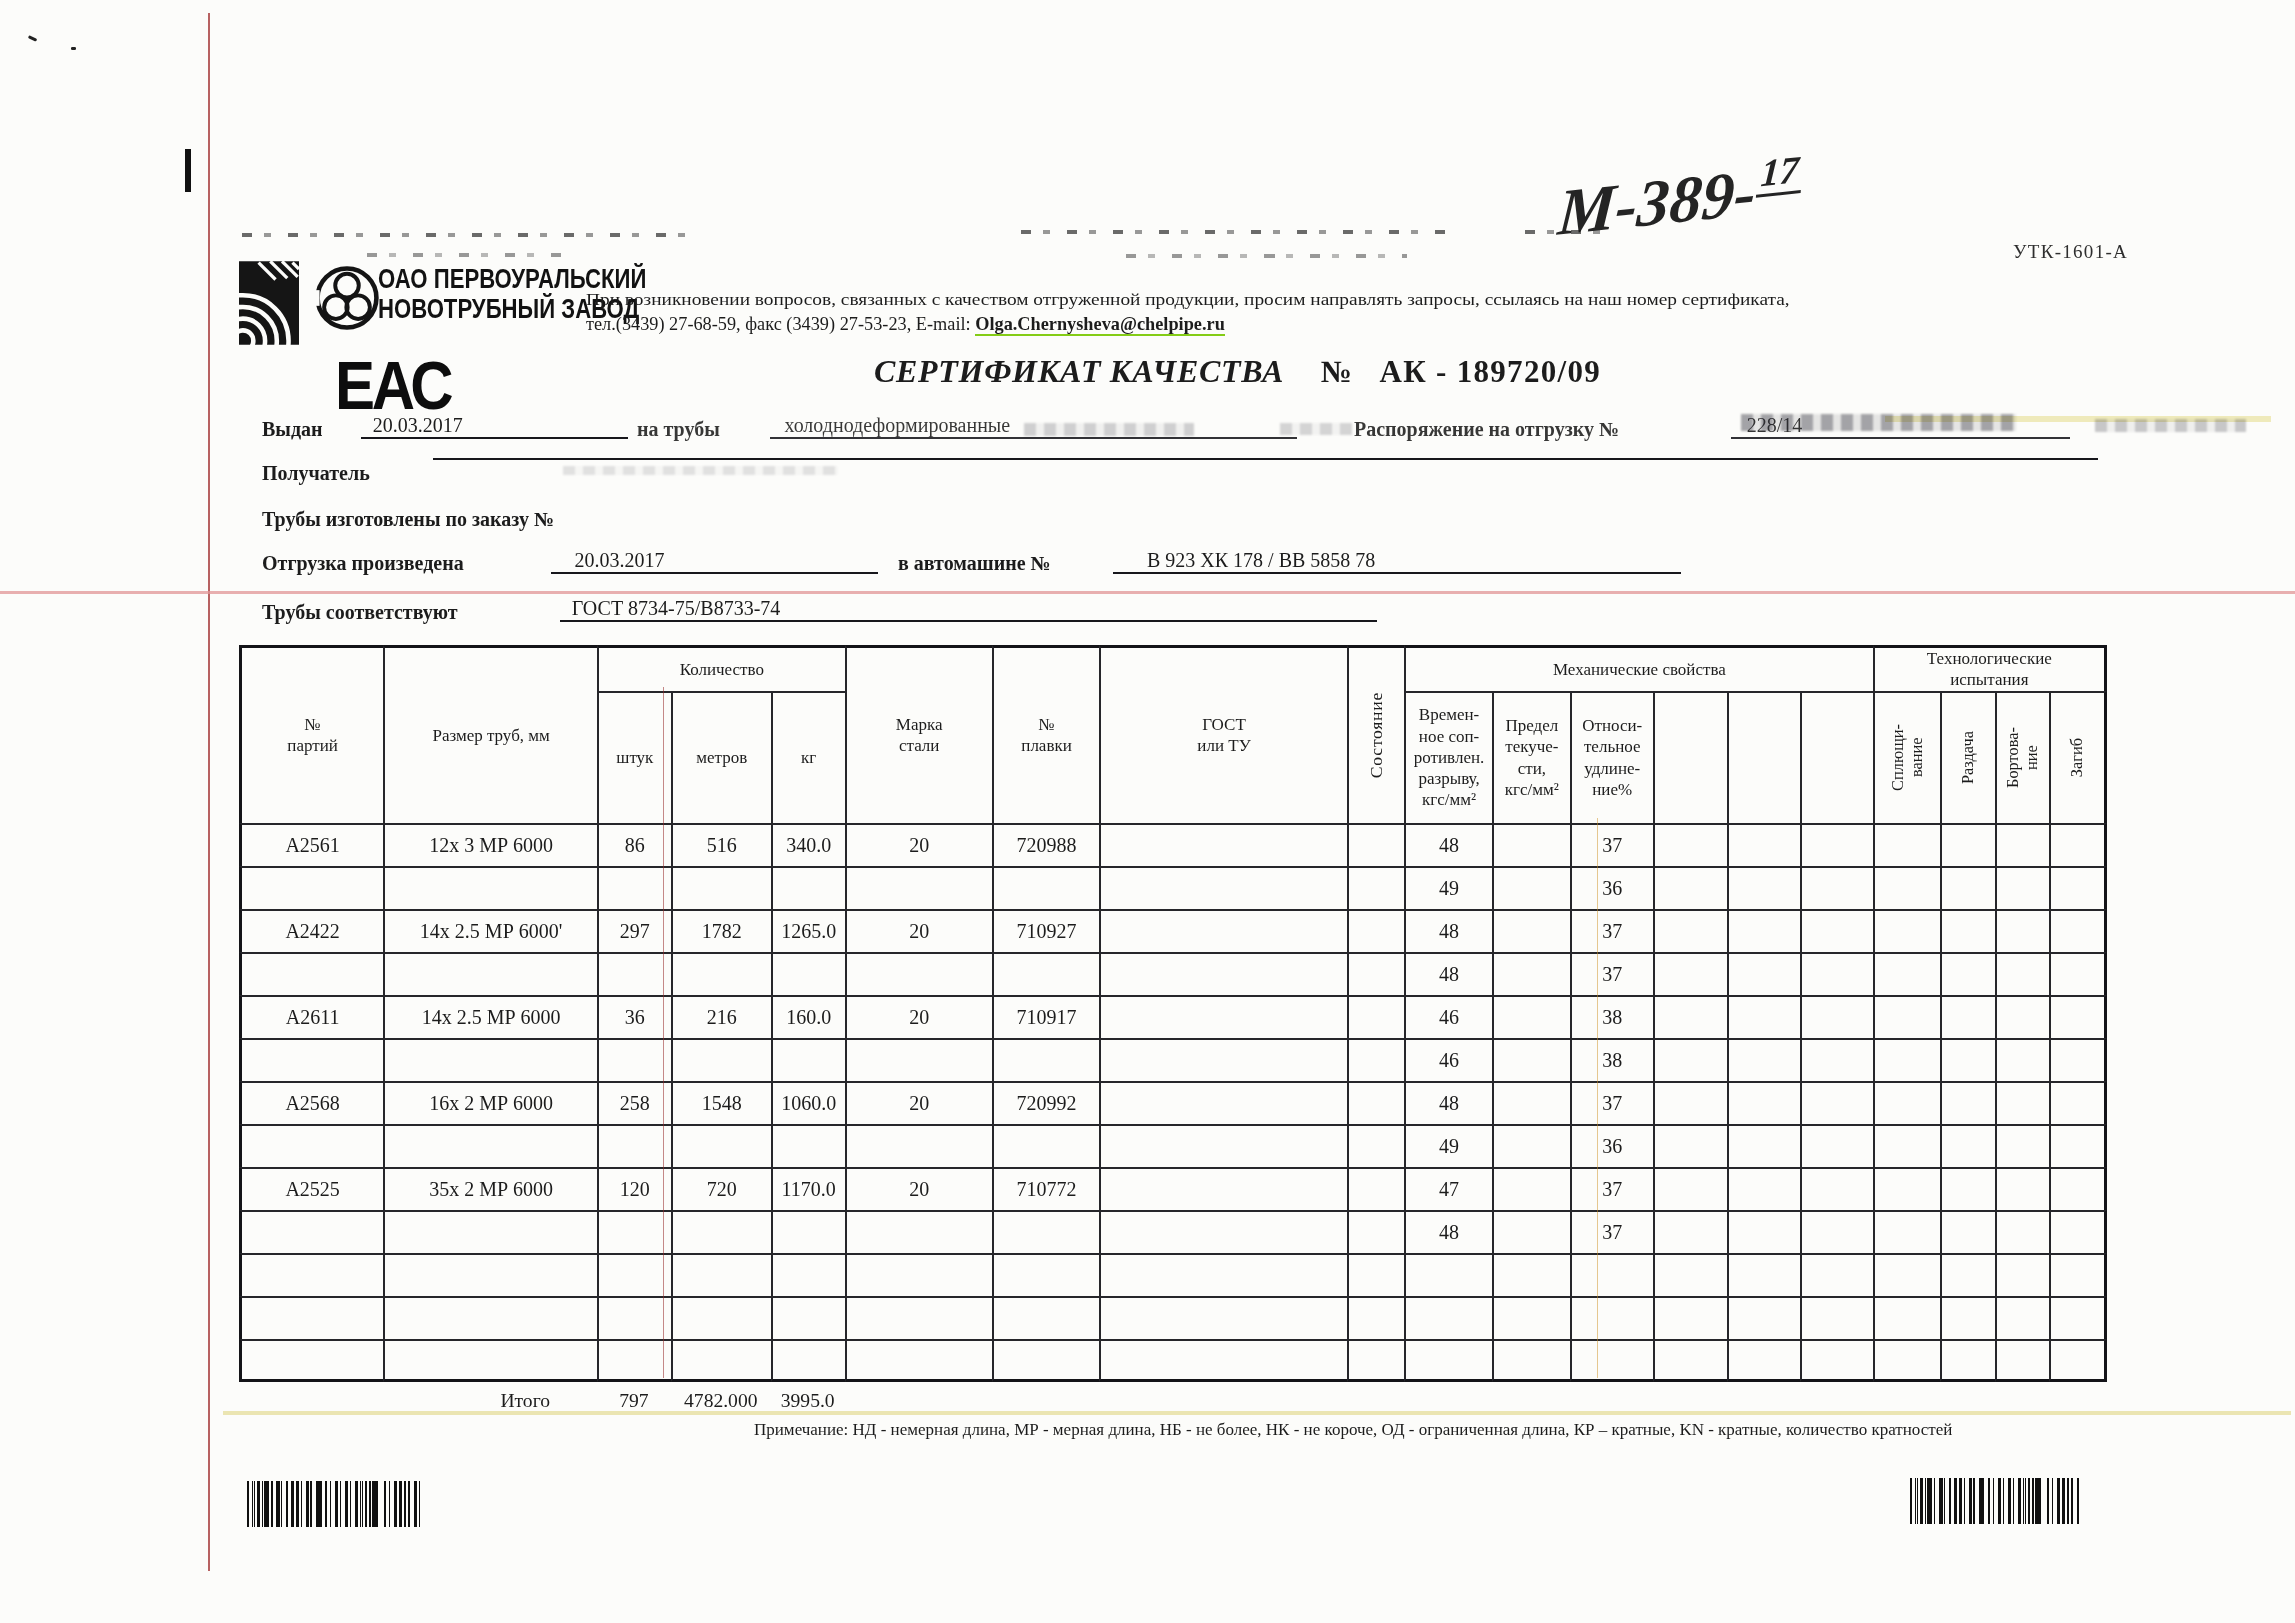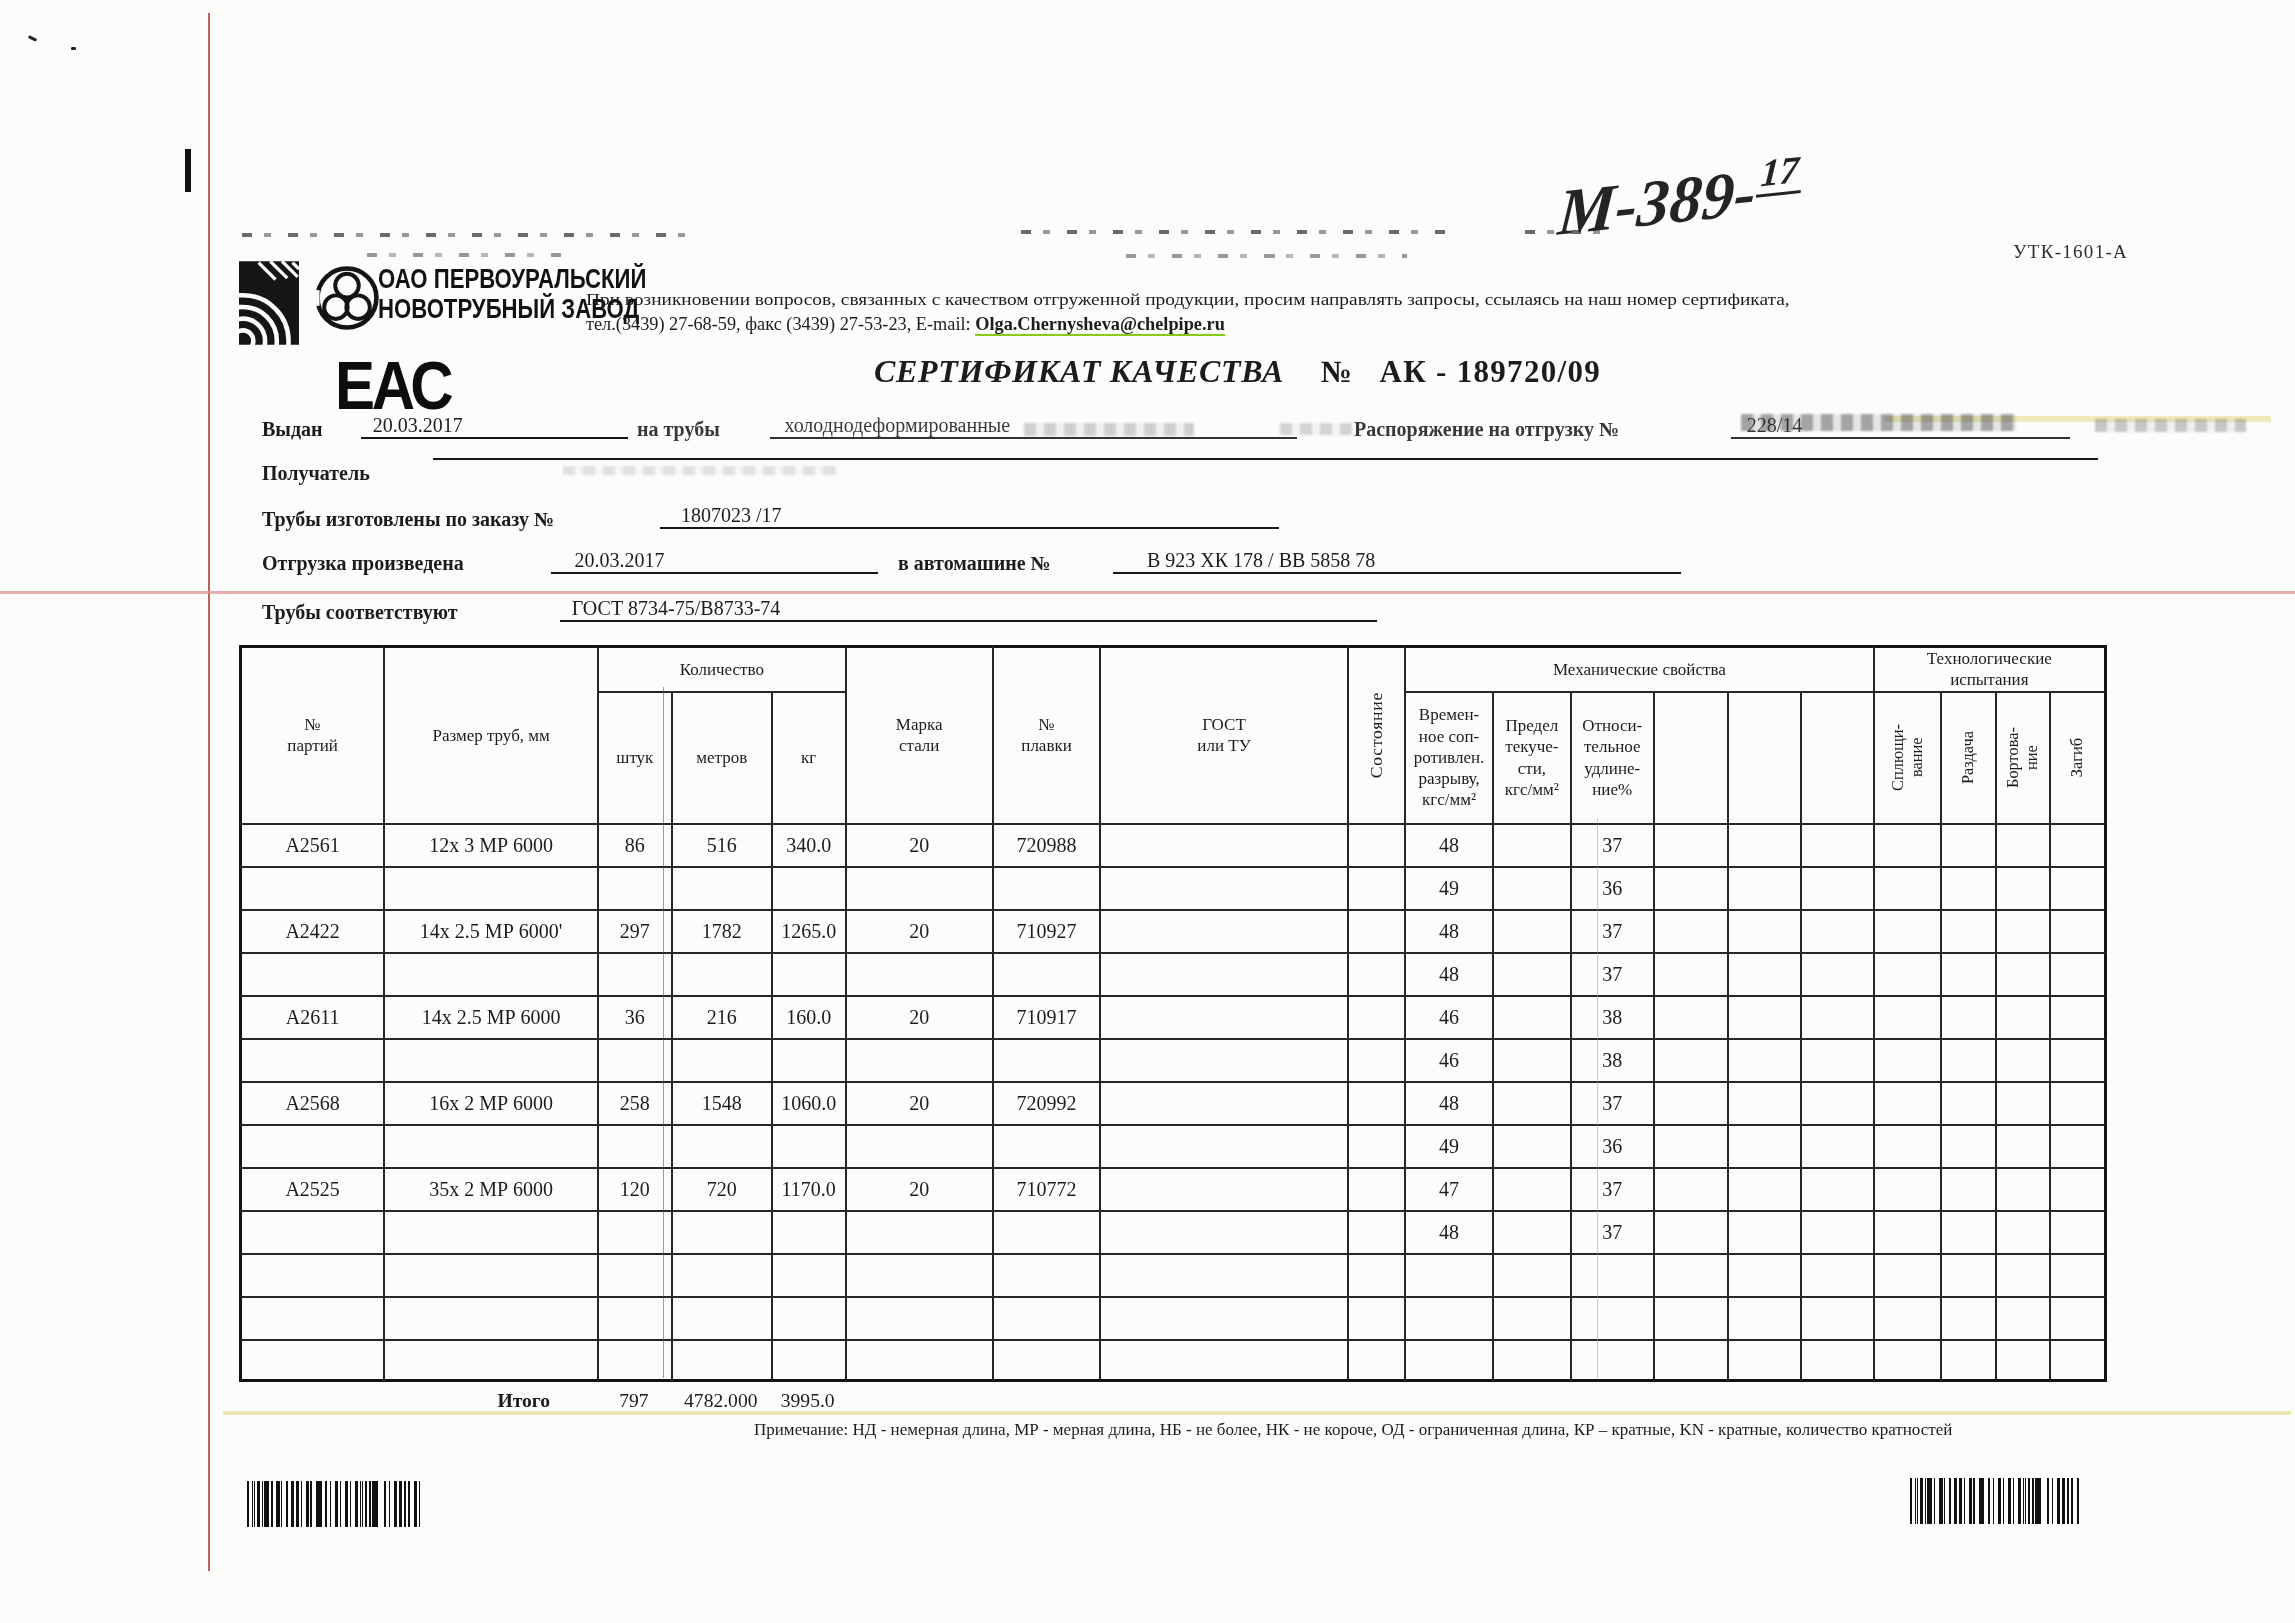--- a/index.html
+++ b/index.html
@@ -57,21 +57,21 @@
   #cert-table tr.hdr1 { height:41px; }
   #cert-table tr.hdr2 { height:132px; }
   #cert-table th { font-size:17px; white-space:pre-line; line-height:1.25; }
   #cert-table tr.body { height:43px; font-size:20px;padding-left:22px; }
   #cert-table tr.body-last td { border-bottom:3.9px solid #141418; }
   .vert { writing-mode:vertical-rl; transform:rotate(180deg); white-space:pre-line; font-size:16.4px; line-height:1.15; margin:0 auto; }
   .vert-big { font-size:17.7px; letter-spacing:0.7px; }
   #cert-table tr.totals td { border:none; height:38px; font-size:19.6px; background:transparent; }
   #cert-table td.tot-cell { border:2px solid #26262c; border-bottom:4.6px solid #232d7a; }
   #cert-table td.tot-box { border:2px solid #26262c; border-bottom:4.6px solid #232d7a; }
-  #cert-table td.tot-label-cell { text-align:right; padding-right:47px; font-weight:bold; font-size:22px; }
+  #cert-table td.tot-label-cell { text-align:right; padding-right:47px; font-weight:normal; font-size:22px; }
 
   .note-line { left:754px; top:1420px; font-size:17px; white-space:nowrap; }
 
   
   .tbl-red-line { left:663px; top:687px; width:1.3px; height:691px; background:rgba(150,40,40,.55); }
   .tbl-orange-line { left:1597px; top:818px; width:1.3px; height:560px; background:rgba(205,145,35,.5); }
 
   
   .barcode { height:46px;
     background-image:
@@ -150,21 +150,20 @@
   <div class="abs flabel blurry" style="left:1354px;top:418px;">Распоряжение на отгрузку №</div>
   <div class="abs fvalue blurry" style="left:1731px;top:414px;width:339px;padding-left:15.7px;">228/14</div>
   <div class="abs smudge" style="left:1741px;top:414px;width:275px;height:17px;"></div>
   <div class="abs smudge" style="left:2095px;top:419px;width:151px;height:13px;opacity:.6;"></div>
 
   <div class="abs flabel" style="left:262px;top:462px;">Получатель</div>
   <div class="abs fvalue" style="left:433px;top:458px;width:1665px;"></div>
   <div class="abs smudge" style="left:563px;top:466px;width:275px;height:9.2px;opacity:.3;"></div>
 
   <div class="abs flabel" style="left:262px;top:508px;">Трубы изготовлены по заказу №</div>
-  <div class="abs fvalue" style="left:660px;top:504px;width:619px;padding-left:21px;">1807023  /17</div>
 
   <div class="abs flabel" style="left:262px;top:552px;">Отгрузка произведена</div>
   <div class="abs fvalue" style="left:551px;top:549px;width:327px;padding-left:23.6px;">20.03.2017</div>
   <div class="abs flabel" style="left:898px;top:552px;">в автомашине №</div>
   <div class="abs fvalue" style="left:1113px;top:549px;width:568px;padding-left:34px;">В 923 ХК 178 / ВВ 5858 78</div>
 
   <div class="abs flabel" style="left:262px;top:601px;">Трубы соответствуют</div>
   <div class="abs fvalue" style="left:560px;top:597px;width:817px;padding-left:11.8px;">ГОСТ 8734-75/В8733-74</div>
 
   <table id="cert-table">

